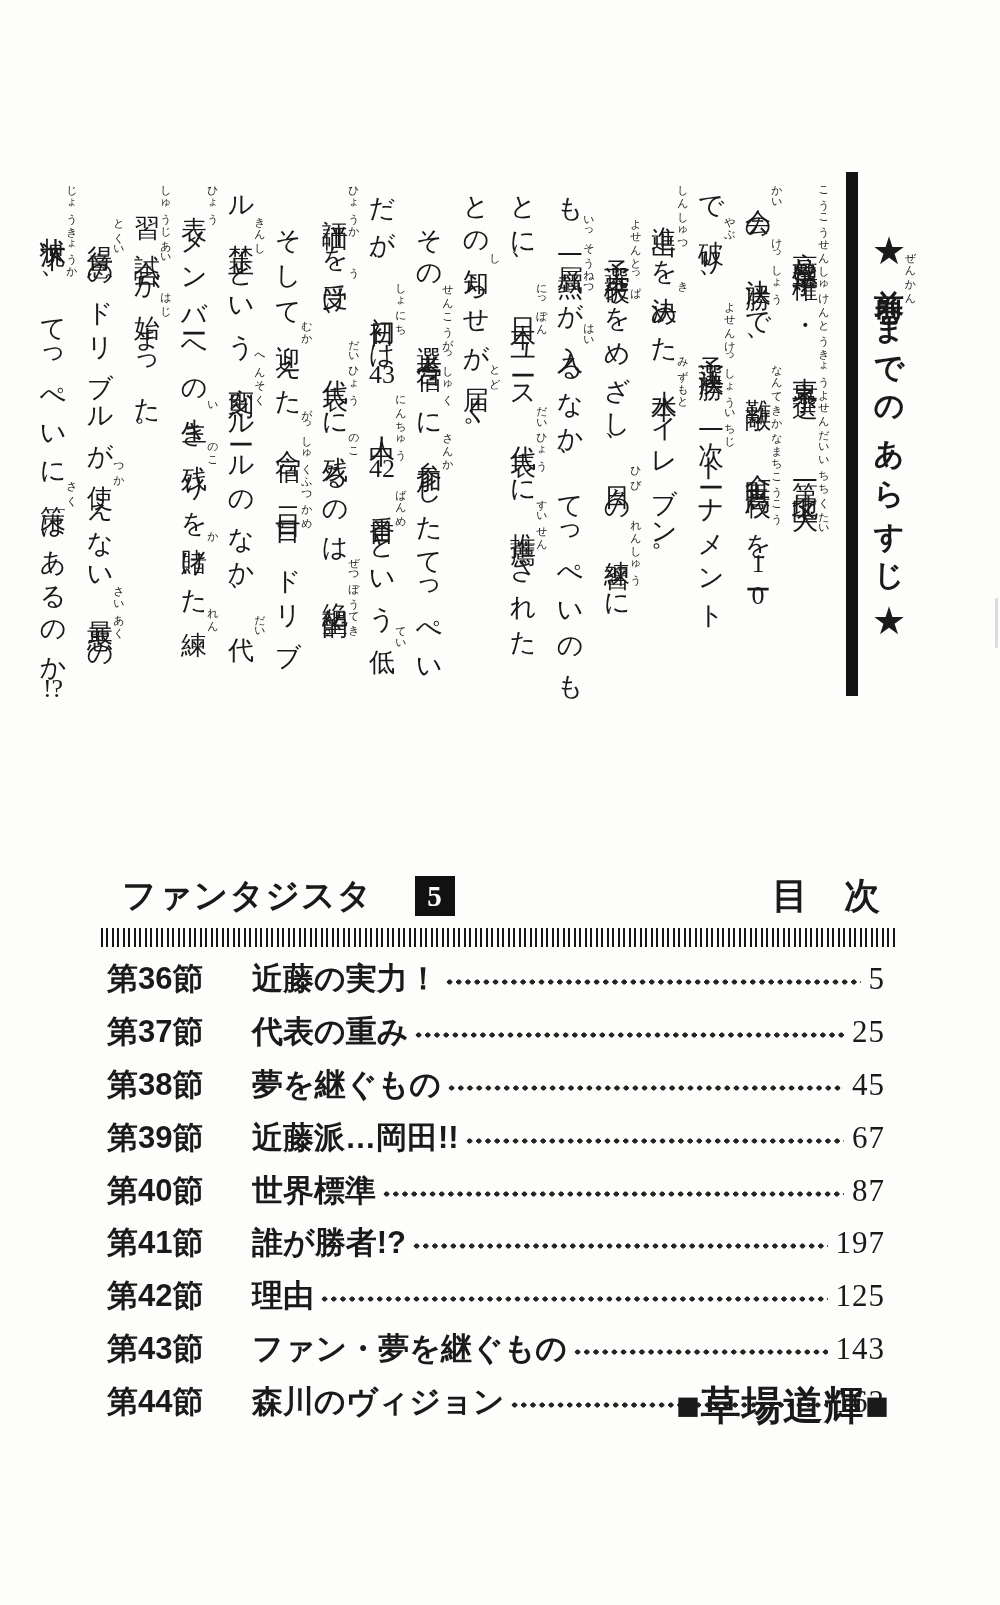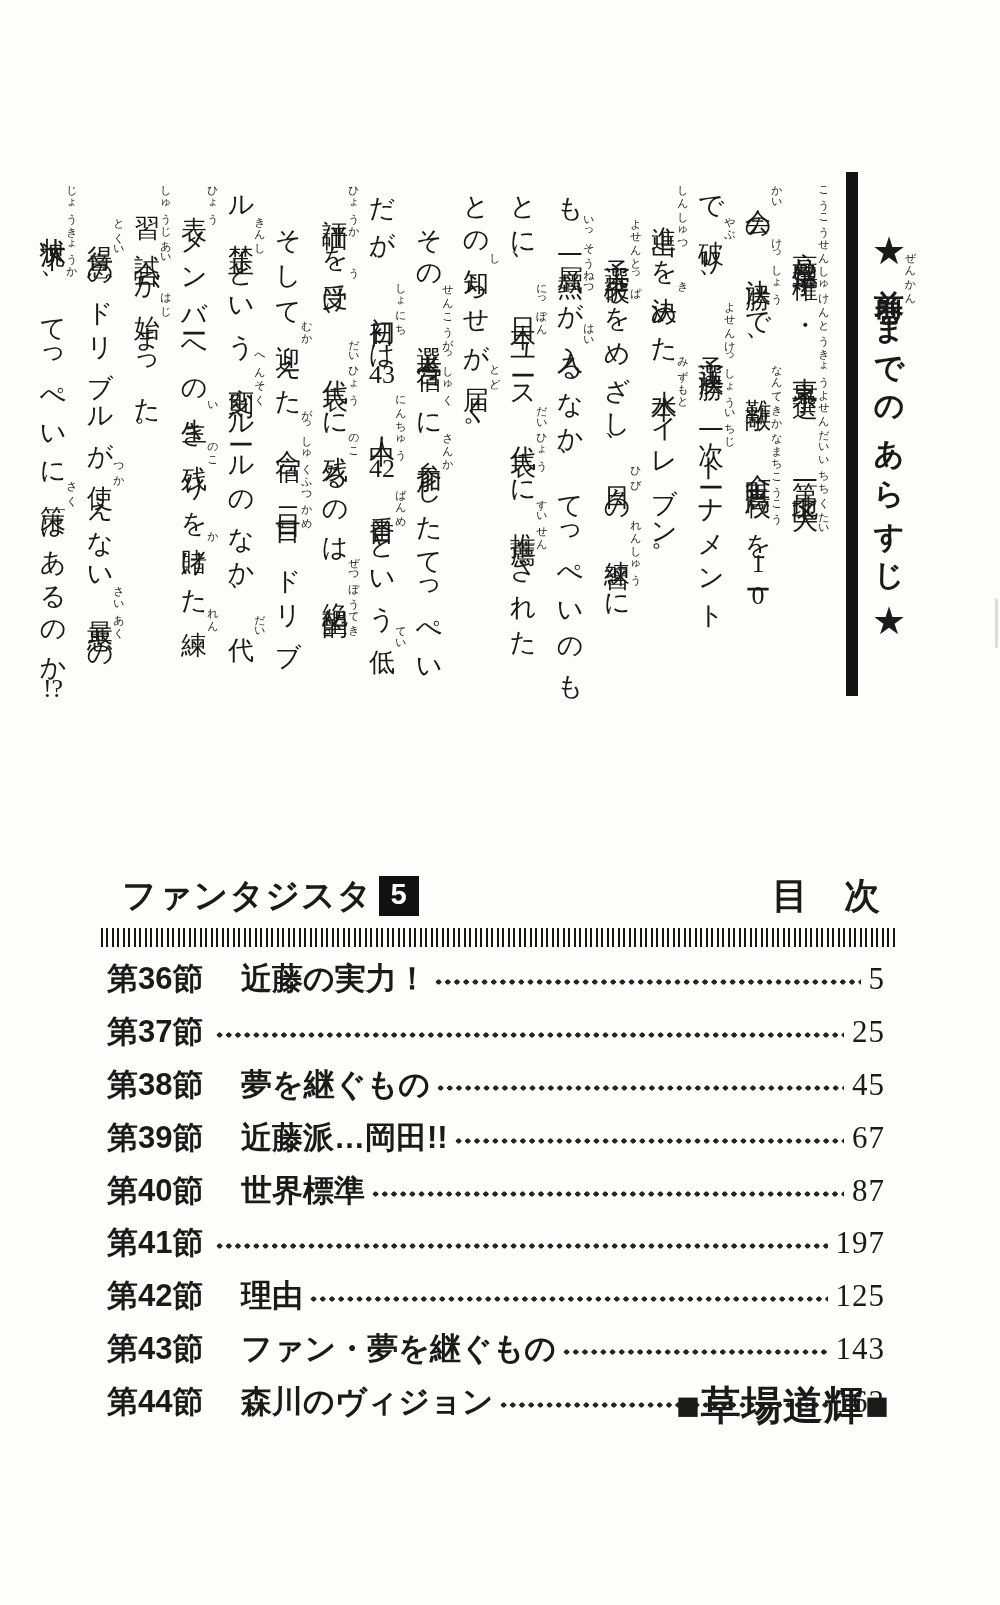--- a/index.html
+++ b/index.html
@@ -30,42 +30,42 @@
   .syn-col { margin:0; }
   .syn-col.indent { text-indent:33px; }
   ruby { ruby-align:center; }
   rt { font-size:11px; letter-spacing:1px; font-weight:normal; color:#222; }
   .tcy { text-combine-upright:all; -webkit-text-combine:horizontal; letter-spacing:0; }
 
   
   .toc-header {
     position:absolute; left:122px; right:120px; top:874px; height:44px;
     display:flex; align-items:center;
-    font-family:Liberation Mono, monospace; font-weight:bold;
+    font-family:Liberation Serif, serif; font-weight:bold;gap:36px;
   }
   .series-title { font-size:34px; letter-spacing:1px; }
   .volume-badge {
     width:40px; height:40px; margin-left:6px; background:#111; color:#fff;
     display:flex; align-items:center; justify-content:center;
     font-size:29px; font-weight:bold;
   }
   .toc-heading { margin-left:auto; font-size:36px; }
   .divider {
     position:absolute; left:101px; top:928px; width:797px; height:19px;
     background:repeating-linear-gradient(90deg, #161616 0px, #161616 1.9px, transparent 1.9px, transparent 5.5px);
   }
   .toc-list {
     position:absolute; left:107px; right:115px; top:953px; list-style:none;
   }
   .toc-row {
     display:flex; align-items:center; height:52.8px;
     font-family:"Liberation Sans", sans-serif; font-weight:bold; font-size:31px;
   }
   .toc-chapter { flex:none; width:102px; }
-  .toc-title { flex:none; margin-left:32px; white-space:nowrap; }
+  .toc-title { flex:none; margin-left:43px; white-space:nowrap; }
   .leader {
     flex:1 1 auto; height:6px; margin:6px 8px 0 6px;
     background-image:radial-gradient(circle closest-side, #242424 82%, transparent 88%);
     background-size:9.2px 6px; background-repeat:repeat-x; background-position:left center;
   }
   .toc-page {
     flex:none; font-family:"Liberation Serif", serif; font-size:31px;
     font-weight:500; letter-spacing:1px;
   }
   .author {
@@ -116,20 +116,21 @@
     <div class="divider"></div>
     <ul class="toc-list" id="toc-list">
         <li class="toc-row">
           <span class="toc-chapter">第36節</span>
           <span class="toc-title">近藤の実力！</span>
           <span class="leader"></span>
           <span class="toc-page">5</span>
         </li>
         <li class="toc-row">
           <span class="toc-chapter">第37節</span>
+          <span class="toc-title">代表の重み</span>
           <span class="leader"></span>
           <span class="toc-page">25</span>
         </li>
         <li class="toc-row">
           <span class="toc-chapter">第38節</span>
           <span class="toc-title">夢を継ぐもの</span>
           <span class="leader"></span>
           <span class="toc-page">45</span>
         </li>
         <li class="toc-row">
@@ -139,20 +140,21 @@
           <span class="toc-page">67</span>
         </li>
         <li class="toc-row">
           <span class="toc-chapter">第40節</span>
           <span class="toc-title">世界標準</span>
           <span class="leader"></span>
           <span class="toc-page">87</span>
         </li>
         <li class="toc-row">
           <span class="toc-chapter">第41節</span>
+          <span class="toc-title">誰が勝者!?</span>
           <span class="leader"></span>
           <span class="toc-page">197</span>
         </li>
         <li class="toc-row">
           <span class="toc-chapter">第42節</span>
           <span class="toc-title">理由</span>
           <span class="leader"></span>
           <span class="toc-page">125</span>
         </li>
         <li class="toc-row">

